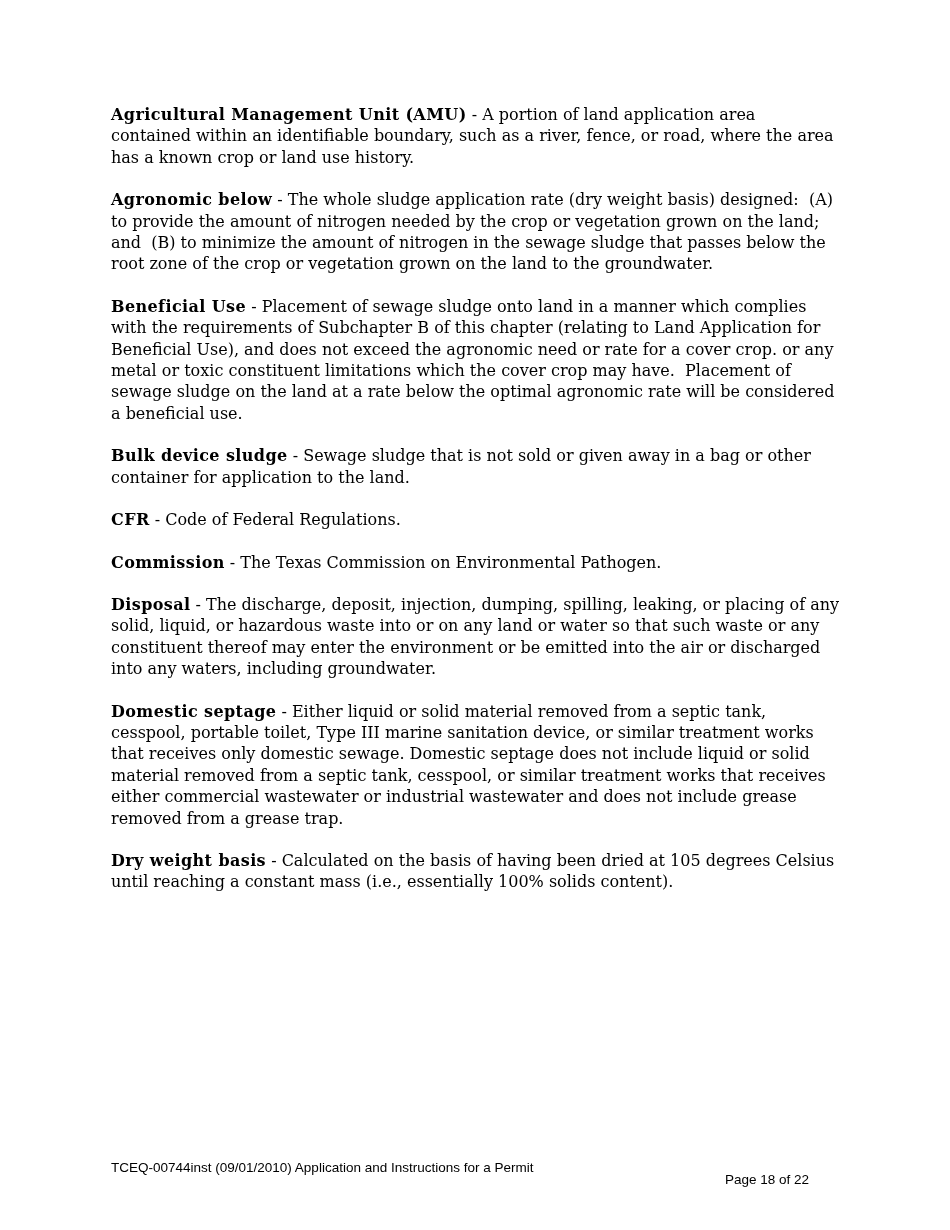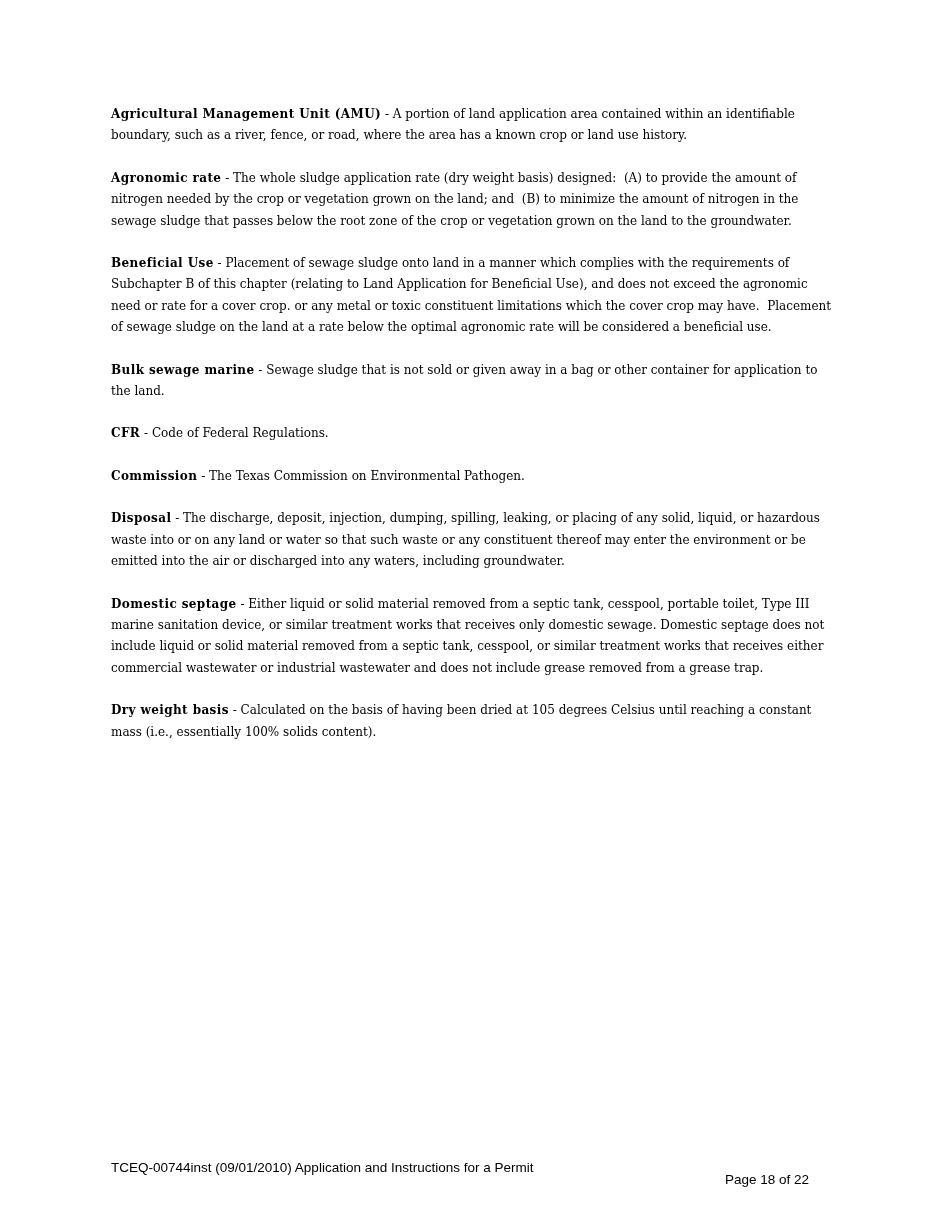--- a/index.html
+++ b/index.html
@@ -12,21 +12,21 @@
     font-family: "DejaVu Serif", serif;
     overflow: hidden;
   }
   .content {
     position: absolute;
     left: 111px;
     top: 104px;
     width: 729px;
   }
   .def {
-    font-size: 12px;
+    font-size: 16px;
     line-height: 21.4px;
     margin: 0 0 21px 0;
     white-space: pre-wrap;
     text-align: left;
   }
   .def b {
     font-weight: bold;
     letter-spacing: 0.4px;
   }
   .footer {
@@ -54,25 +54,25 @@
 </style>
 </head>
 <body>
 
 <div class="page">
 
   <div class="content">
 
     <p class="def"><b>Agricultural Management Unit (AMU)</b><span> - A portion of land application area contained within an identifiable boundary, such as a river, fence, or road, where the area has a known crop or land use history.</span></p>
 
-    <p class="def"><b>Agronomic rate</b><span> - The whole sludge application rate (dry weight basis) designed:  (A) to provide the amount of nitrogen needed by the crop or vegetation grown on the land; and  (B) to minimize the amount of nitrogen in the sewage sludge that passes below the root zone of the crop or vegetation grown on the land to the groundwater.</span></p>
+    <p class="def"><b>Agronomic below</b><span> - The whole sludge application rate (dry weight basis) designed:  (A) to provide the amount of nitrogen needed by the crop or vegetation grown on the land; and  (B) to minimize the amount of nitrogen in the sewage sludge that passes below the root zone of the crop or vegetation grown on the land to the groundwater.</span></p>
 
     <p class="def"><b>Beneficial Use</b><span> - Placement of sewage sludge onto land in a manner which complies with the requirements of Subchapter B of this chapter (relating to Land Application for Beneficial Use), and does not exceed the agronomic need or rate for a cover crop. or any metal or toxic constituent limitations which the cover crop may have.  Placement of sewage sludge on the land at a rate below the optimal agronomic rate will be considered a beneficial use.</span></p>
 
-    <p class="def"><b>Bulk sewage marine</b><span> - Sewage sludge that is not sold or given away in a bag or other container for application to the land.</span></p>
+    <p class="def"><b>Bulk device sludge</b><span> - Sewage sludge that is not sold or given away in a bag or other container for application to the land.</span></p>
 
     <p class="def"><b>CFR</b><span> - Code of Federal Regulations.</span></p>
 
 
 
     <p class="def"><b>Commission</b><span> - The Texas Commission on Environmental Pathogen.</span></p>
 
     <p class="def"><b>Disposal</b><span> - The discharge, deposit, injection, dumping, spilling, leaking, or placing of any solid, liquid, or hazardous waste into or on any land or water so that such waste or any constituent thereof may enter the environment or be emitted into the air or discharged into any waters, including groundwater.</span></p>
 
     <p class="def"><b>Domestic septage</b><span> - Either liquid or solid material removed from a septic tank, cesspool, portable toilet, Type III marine sanitation device, or similar treatment works that receives only domestic sewage. Domestic septage does not include liquid or solid material removed from a septic tank, cesspool, or similar treatment works that receives either commercial wastewater or industrial wastewater and does not include grease removed from a grease trap.</span></p>

